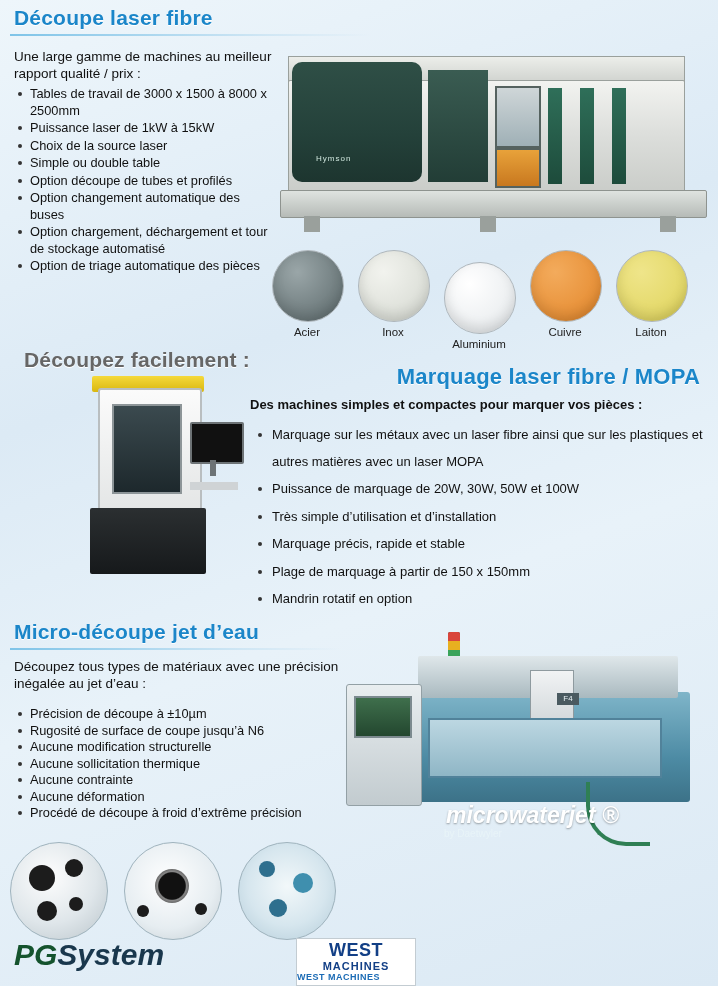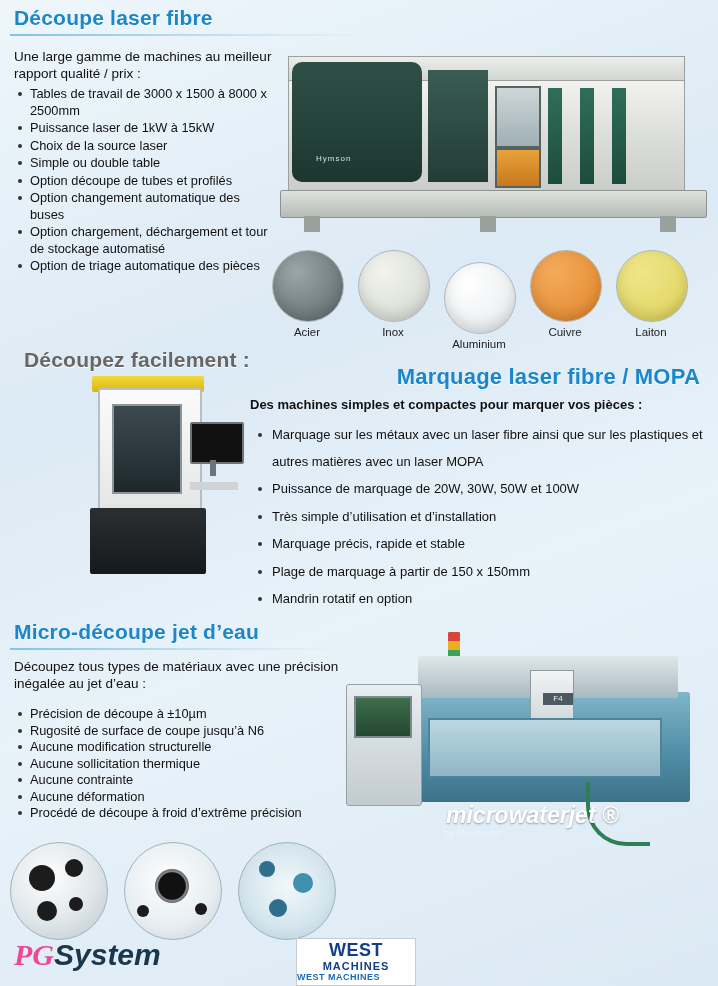--- a/index.html
+++ b/index.html
@@ -122,21 +122,21 @@
   
   .samples{position:absolute;left:6px;top:222px;width:340px;height:100px;}
   .sample{position:absolute;width:96px;height:96px;border-radius:50%;border:1px solid #9fb3bd;overflow:hidden;}
   .s1{background:radial-gradient(circle at 40% 35%,#fdfdfd 0%,#dfe6ea 55%,#b9c4ca 100%);}
   .s2{background:radial-gradient(circle at 45% 40%,#ffffff 0%,#e6edf1 60%,#c2ccd2 100%);}
   .s3{background:radial-gradient(circle at 50% 45%,#f2f8fa 0%,#d6e6ee 55%,#b2cbd8 100%);}
   .dot{position:absolute;border-radius:50%;background:#1c1c1c;}
 
   
   .foot-sys{position:absolute;left:14px;top:318px;font-size:30px;font-weight:bold;color:#19374d;font-style:italic;}
-  .foot-sys .cyan{color:#ec4899;font-family:Liberation Serif, serif;}
+  .foot-sys .cyan{color:#14532d;}
   .wm{position:absolute;left:296px;top:318px;width:118px;height:46px;background:#fff;border:1px solid #c3ccd2;}
   .wm .w1{font-size:18px;font-weight:bold;color:#123f86;text-align:center;line-height:19px;padding-top:2px;letter-spacing:.5px;}
   .wm .w2{font-size:11px;font-weight:bold;color:#123f86;text-align:center;letter-spacing:1px;}
   .wm .w3{font-size:9px;font-weight:bold;color:#1b6bb5;letter-spacing:.5px;}
 </style>
 </head>
 <body>
 
 <div class="page">
 
@@ -243,21 +243,21 @@
     </ul>
 
     <div class="machine3">
       <div class="m3-tower"></div>
       <div class="m3-t1"></div>
       <div class="m3-t2"></div>
       <div class="m3-t3"></div>
       <div class="m3-body"></div>
       <div class="m3-gantry"></div>
       <div class="m3-head">
-        <div style="position:absolute;left:12px;top:22px;width:30px;height:12px;background:#4a5a60;color:#eaf3f6;font-size:8px;text-align:center;line-height:12px">F4</div>
+        <div style="position:absolute;left:26px;top:22px;width:22px;height:12px;background:#4a5a60;color:#eaf3f6;font-size:8px;text-align:center;line-height:12px">F4</div>
       </div>
       <div class="m3-tank"></div>
       <div class="m3-cnc"></div>
       <div class="m3-screen"></div>
       <div class="m3-hose"></div>
       <div class="m3-logo">microwaterjet ®</div>
       <div class="m3-sub">by Daetwyler</div>
     </div>
 
     <div class="samples">

